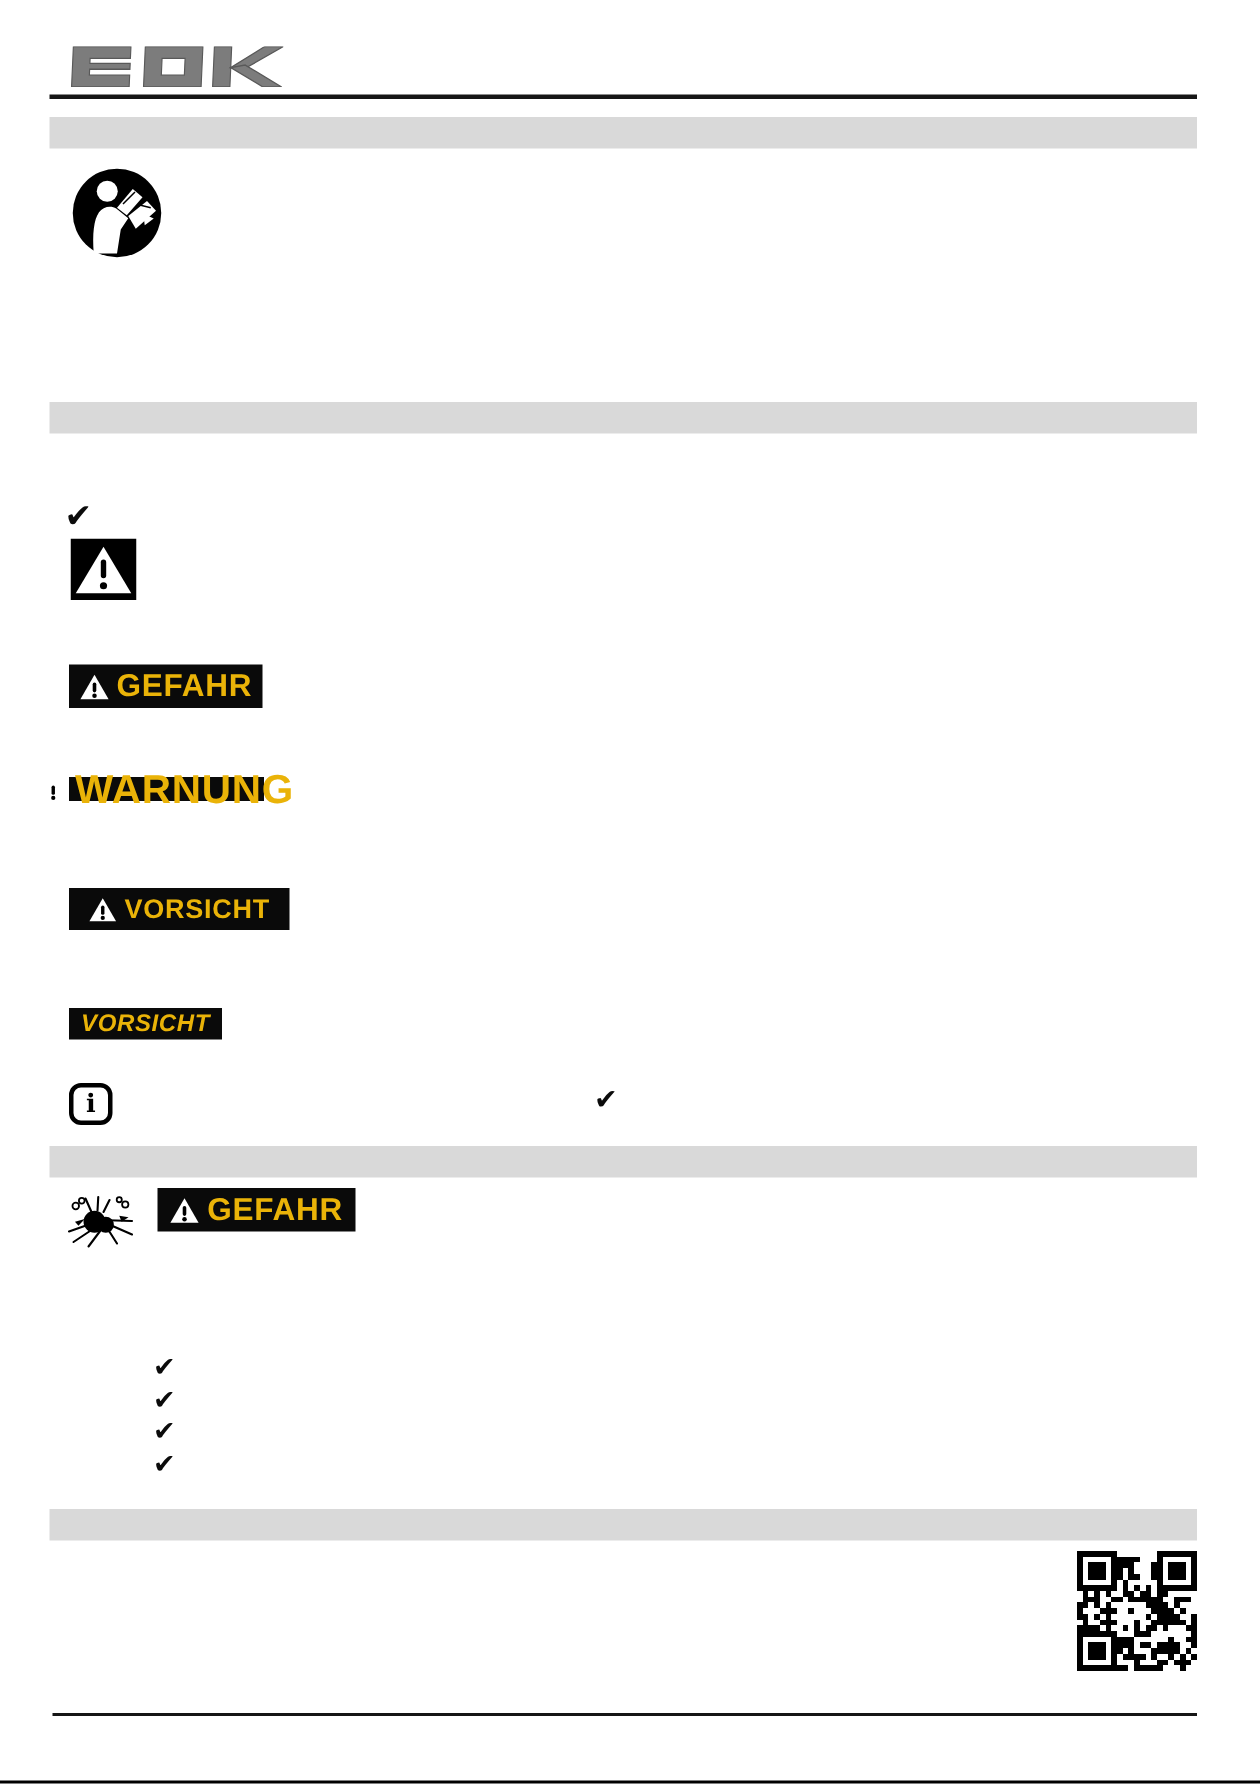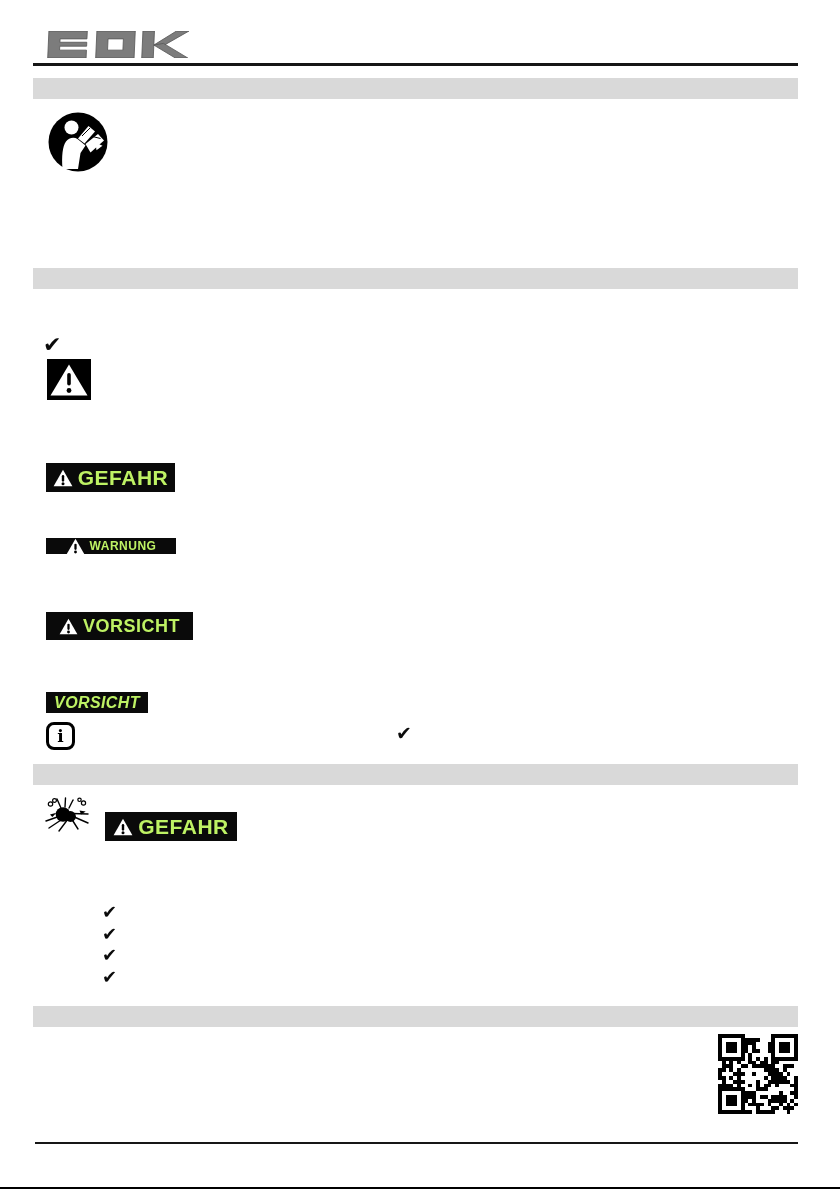--- a/index.html
+++ b/index.html
@@ -43,27 +43,27 @@
     position:absolute;left:102px;top:901px;
     display:flex;flex-direction:column;
   }
   .checklist .check-item{
     position:static;height:21.5px;font-size:18px;
     color:#0b0b0b;font-weight:700;font-family:"DejaVu Sans", sans-serif;line-height:21.5px;
   }
 
   
   .badge{
-    position:absolute;background:var(--badge,#0a0a0a);color:#bef264;
+    position:absolute;background:var(--badge,#0a0a0a);color:#eab308;
     display:flex;align-items:center;justify-content:center;gap:5px;
-    font-weight:700;letter-spacing:.5px;white-space:nowrap;margin-top:20px;
+    font-weight:700;letter-spacing:.5px;white-space:nowrap;
   }
   .badge svg{flex:0 0 auto;}
   .badge-gefahr-1{left:46px;top:443px;width:129px;height:29px;font-size:21px;}
-  .badge-warnung {left:46px;top:518px;width:130px;height:16px;font-size:12px;}
+  .badge-warnung {left:46px;top:518px;width:130px;height:16px;font-size:27px;}
   .badge-vorsicht{left:46px;top:592px;width:147px;height:28px;font-size:18px;}
   .badge-hinweis {left:46px;top:672px;width:102px;height:21px;font-size:16px;font-style:italic;letter-spacing:.4px;}
   .badge-gefahr-2{left:105px;top:792px;width:132px;height:29px;font-size:21px;}
 
   
   .info-box{
     position:absolute;left:46px;top:722px;width:23px;height:22px;
     border:3px solid #000;border-radius:8px;
     display:flex;align-items:center;justify-content:center;
     font-family:"DejaVu Serif", serif;font-weight:700;font-size:17px;color:#000;

